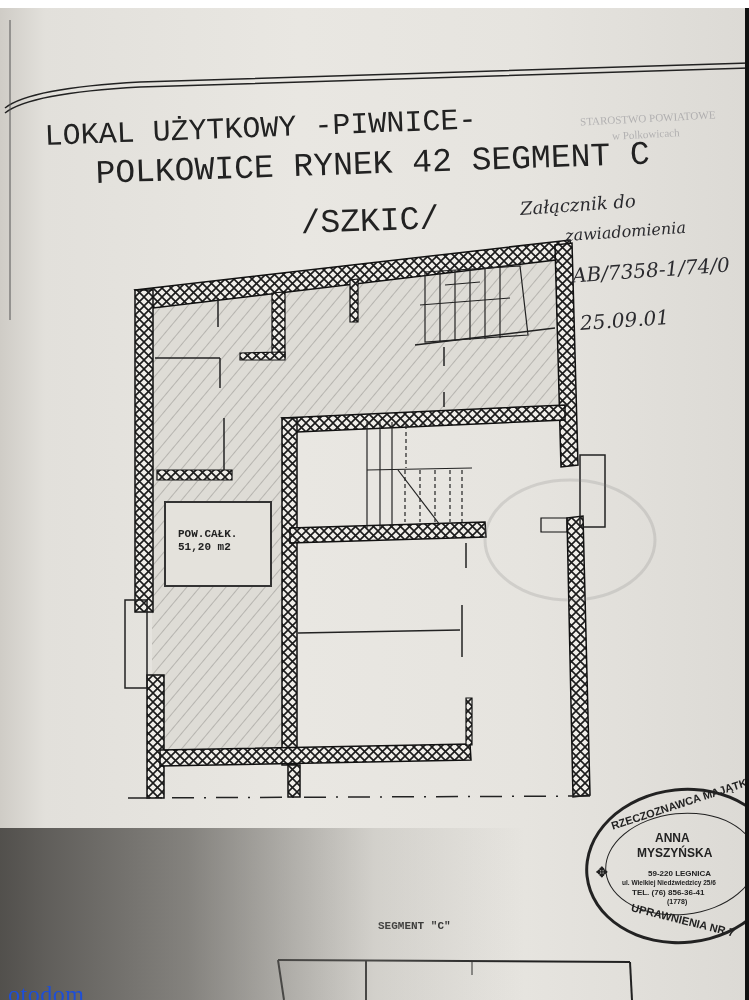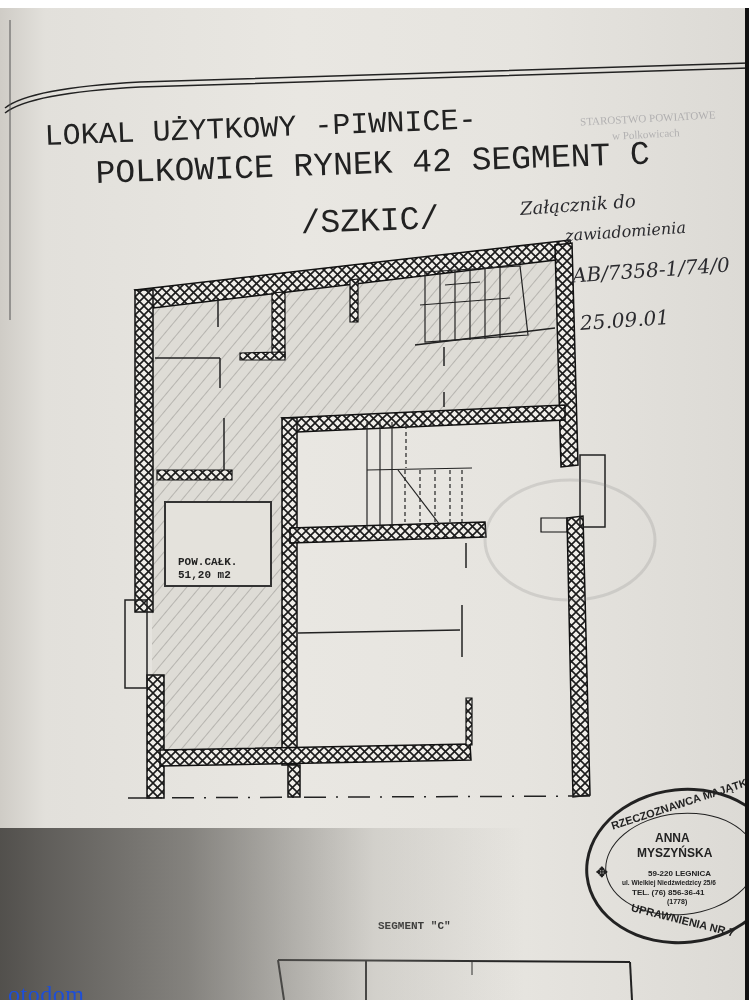--- a/index.html
+++ b/index.html
@@ -10,21 +10,21 @@
     background: linear-gradient(90deg, rgba(60,58,55,0.85) 0%, rgba(90,88,84,0.7) 25%, rgba(160,158,152,0.3) 50%, rgba(220,218,212,0) 70%); pointer-events:none; }
   .right-edge { position:absolute; right:0; top:8px; width:4px; height:992px; background:#111; }
   .title { position:absolute; font-family:"Liberation Mono", "DejaVu Sans Mono", monospace; color:#222; white-space:nowrap; }
   .t1 { left:44px; top:112px; font-size:30px; transform:rotate(-2.2deg); transform-origin:left top; }
   .t2 { left:95px; top:148px; font-size:33px; transform:rotate(-2deg); transform-origin:left top; }
   .t3 { left:300px; top:198px; font-size:33px; transform:rotate(-2deg); transform-origin:left top; }
   .faint { position:absolute; font-family:"Liberation Serif", serif; color:rgba(90,90,100,0.35); font-size:11px; transform:rotate(-3deg); }
   .hand { position:absolute; font-family:"DejaVu Serif", serif; font-style:italic; color:#2a2a2e; white-space:nowrap; transform:rotate(-4deg); }
   .plan { position:absolute; left:0; top:0; }
   .area-box { position:absolute; left:164px; top:493px; width:104px; height:82px; border:2px solid #333; background:#e4e2dc; }
-  .area-text { position:absolute; left:178px; top:520px; font-family:"Liberation Mono", monospace; font-weight:bold; font-size:11px; color:#222; line-height:13px;margin-top:28px; }
+  .area-text { position:absolute; left:178px; top:520px; font-family:"Liberation Mono", monospace; font-weight:bold; font-size:11px; color:#222; line-height:13px; }
   .stamp { position:absolute; left:585px; top:780px; width:190px; height:150px; border:3px solid #222; border-radius:50%; transform:rotate(-6deg); }
   .stamp-inner { position:absolute; left:605px; top:805px; width:150px; height:100px; border:1.5px solid #222; border-radius:50%; transform:rotate(-6deg); }
   .stamp-txt { position:absolute; color:#222; font-family:"Liberation Sans", sans-serif; font-weight:bold; text-align:center; white-space:nowrap; }
   .seg-label { position:absolute; left:378px; top:912px; font-family:"Liberation Mono", monospace; font-weight:bold; font-size:11px; color:#222; }
   .logo { position:absolute; left:8px; top:965px; font-family:Liberation Serif, serif; font-size:24px; color:#1d4ed8; letter-spacing:0.5px;margin-top:16px; }
 </style>
 </head>
 <body>
 
 <div class="photo">

